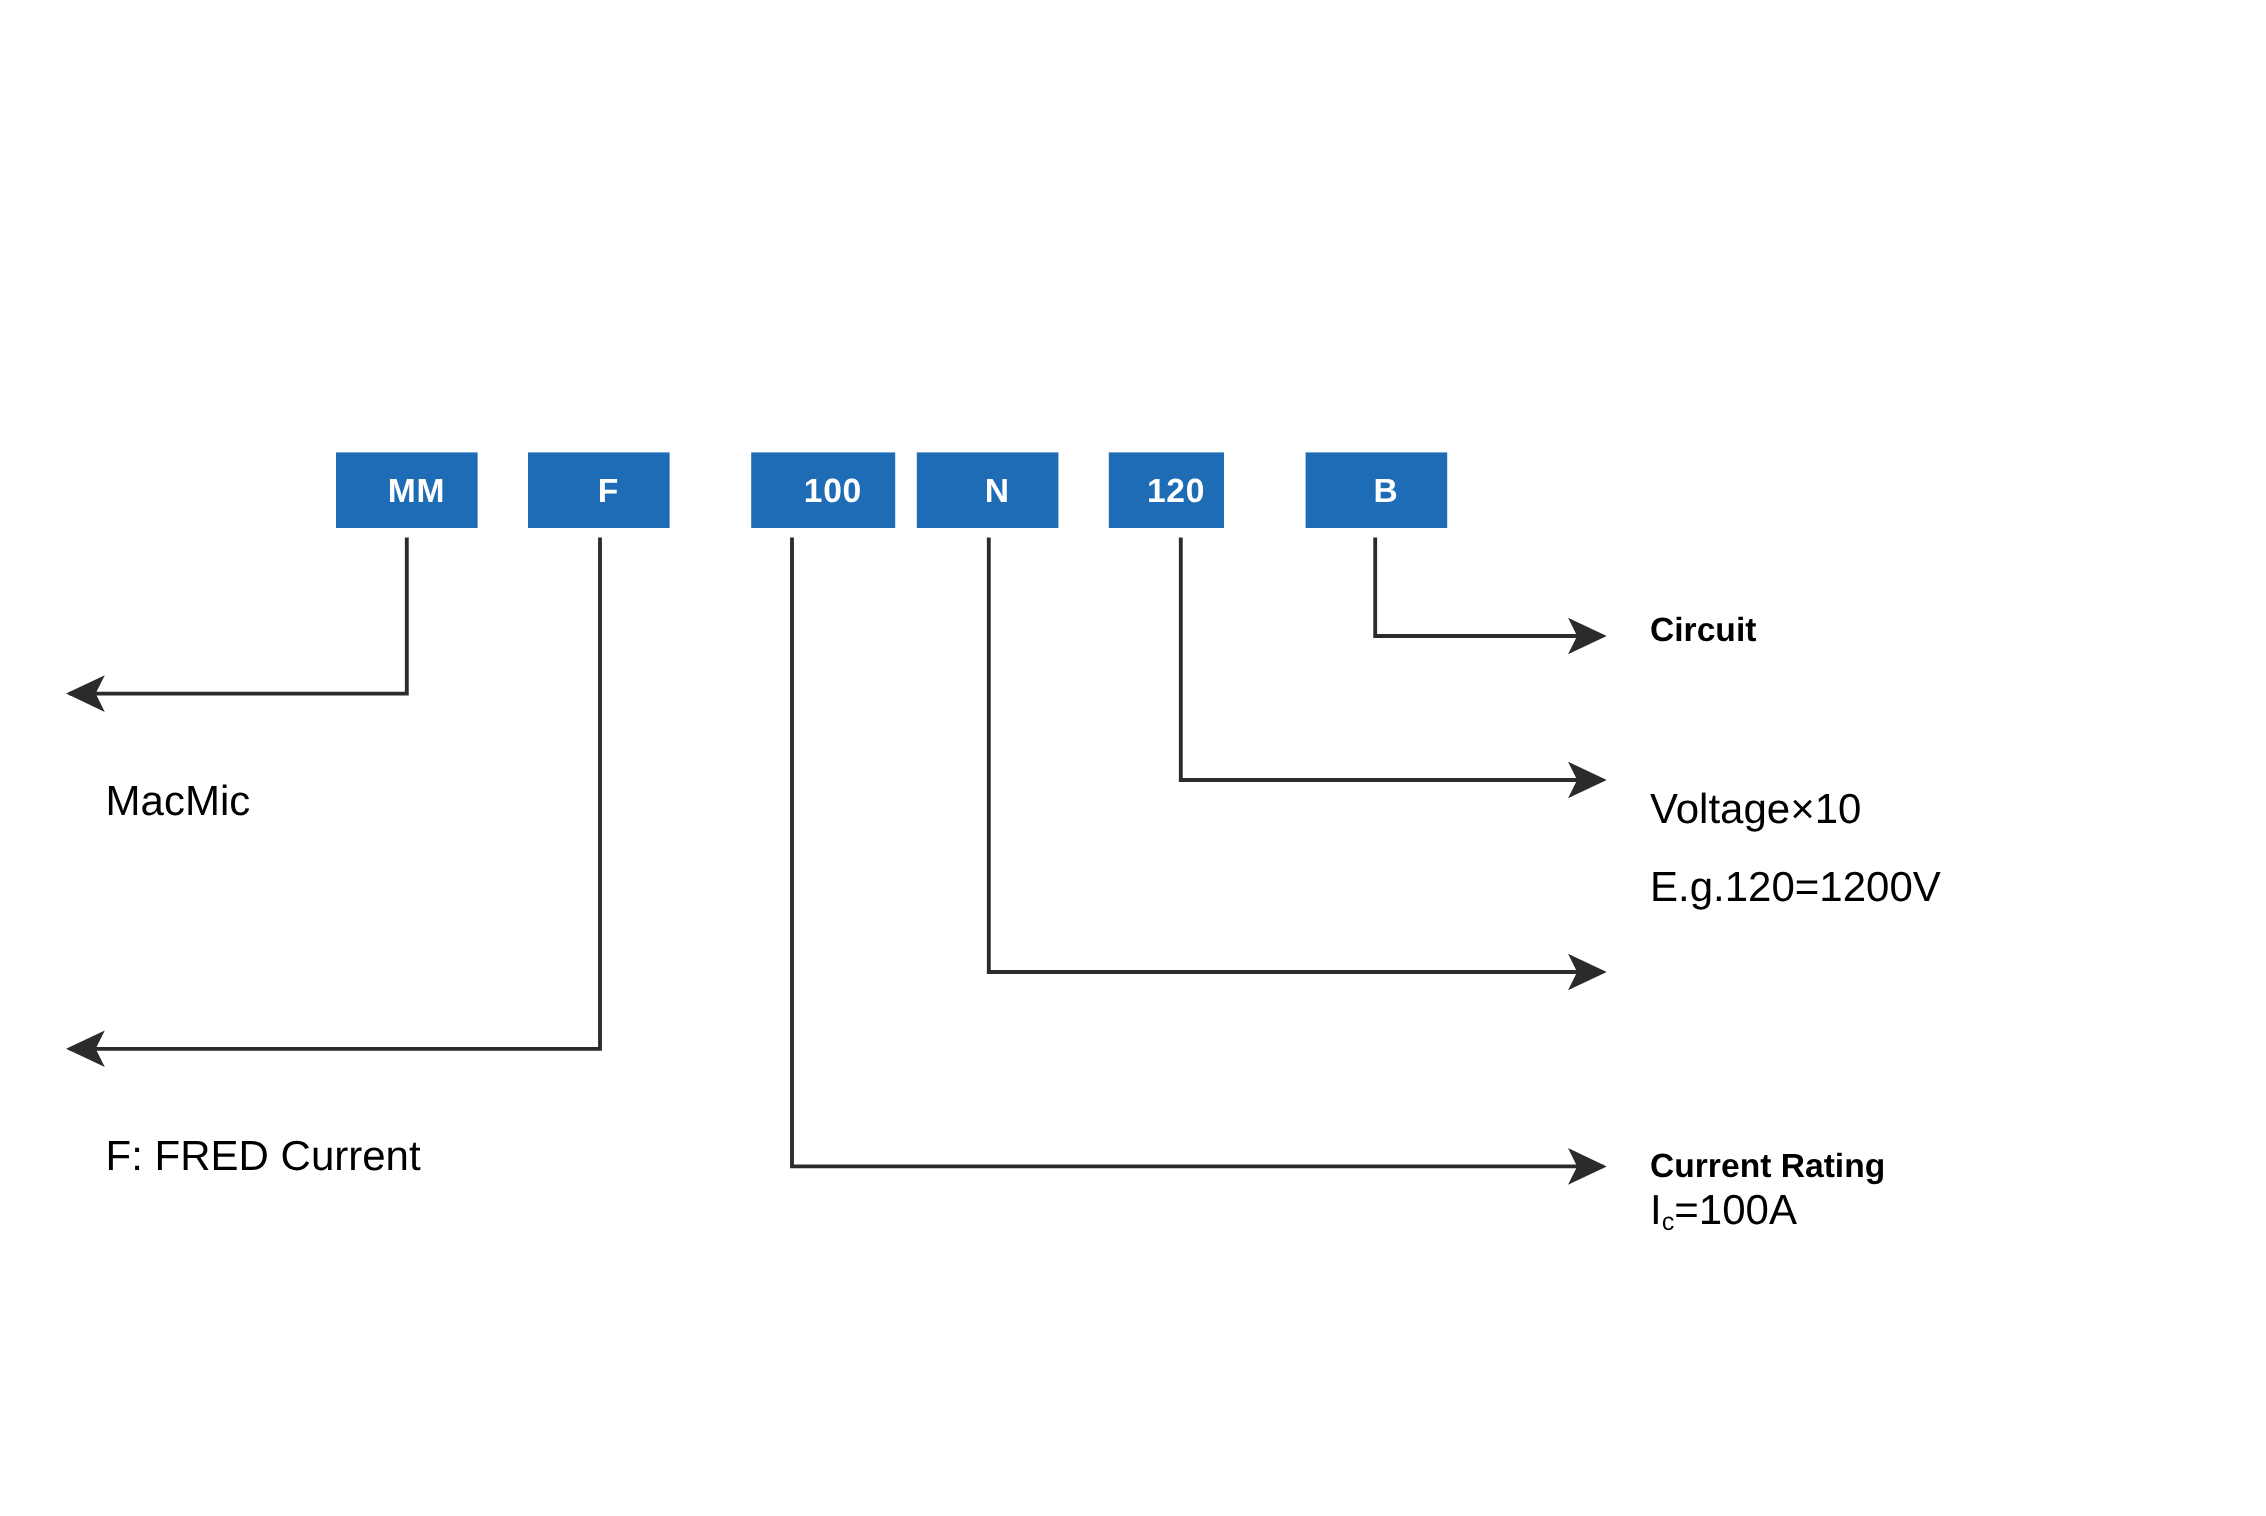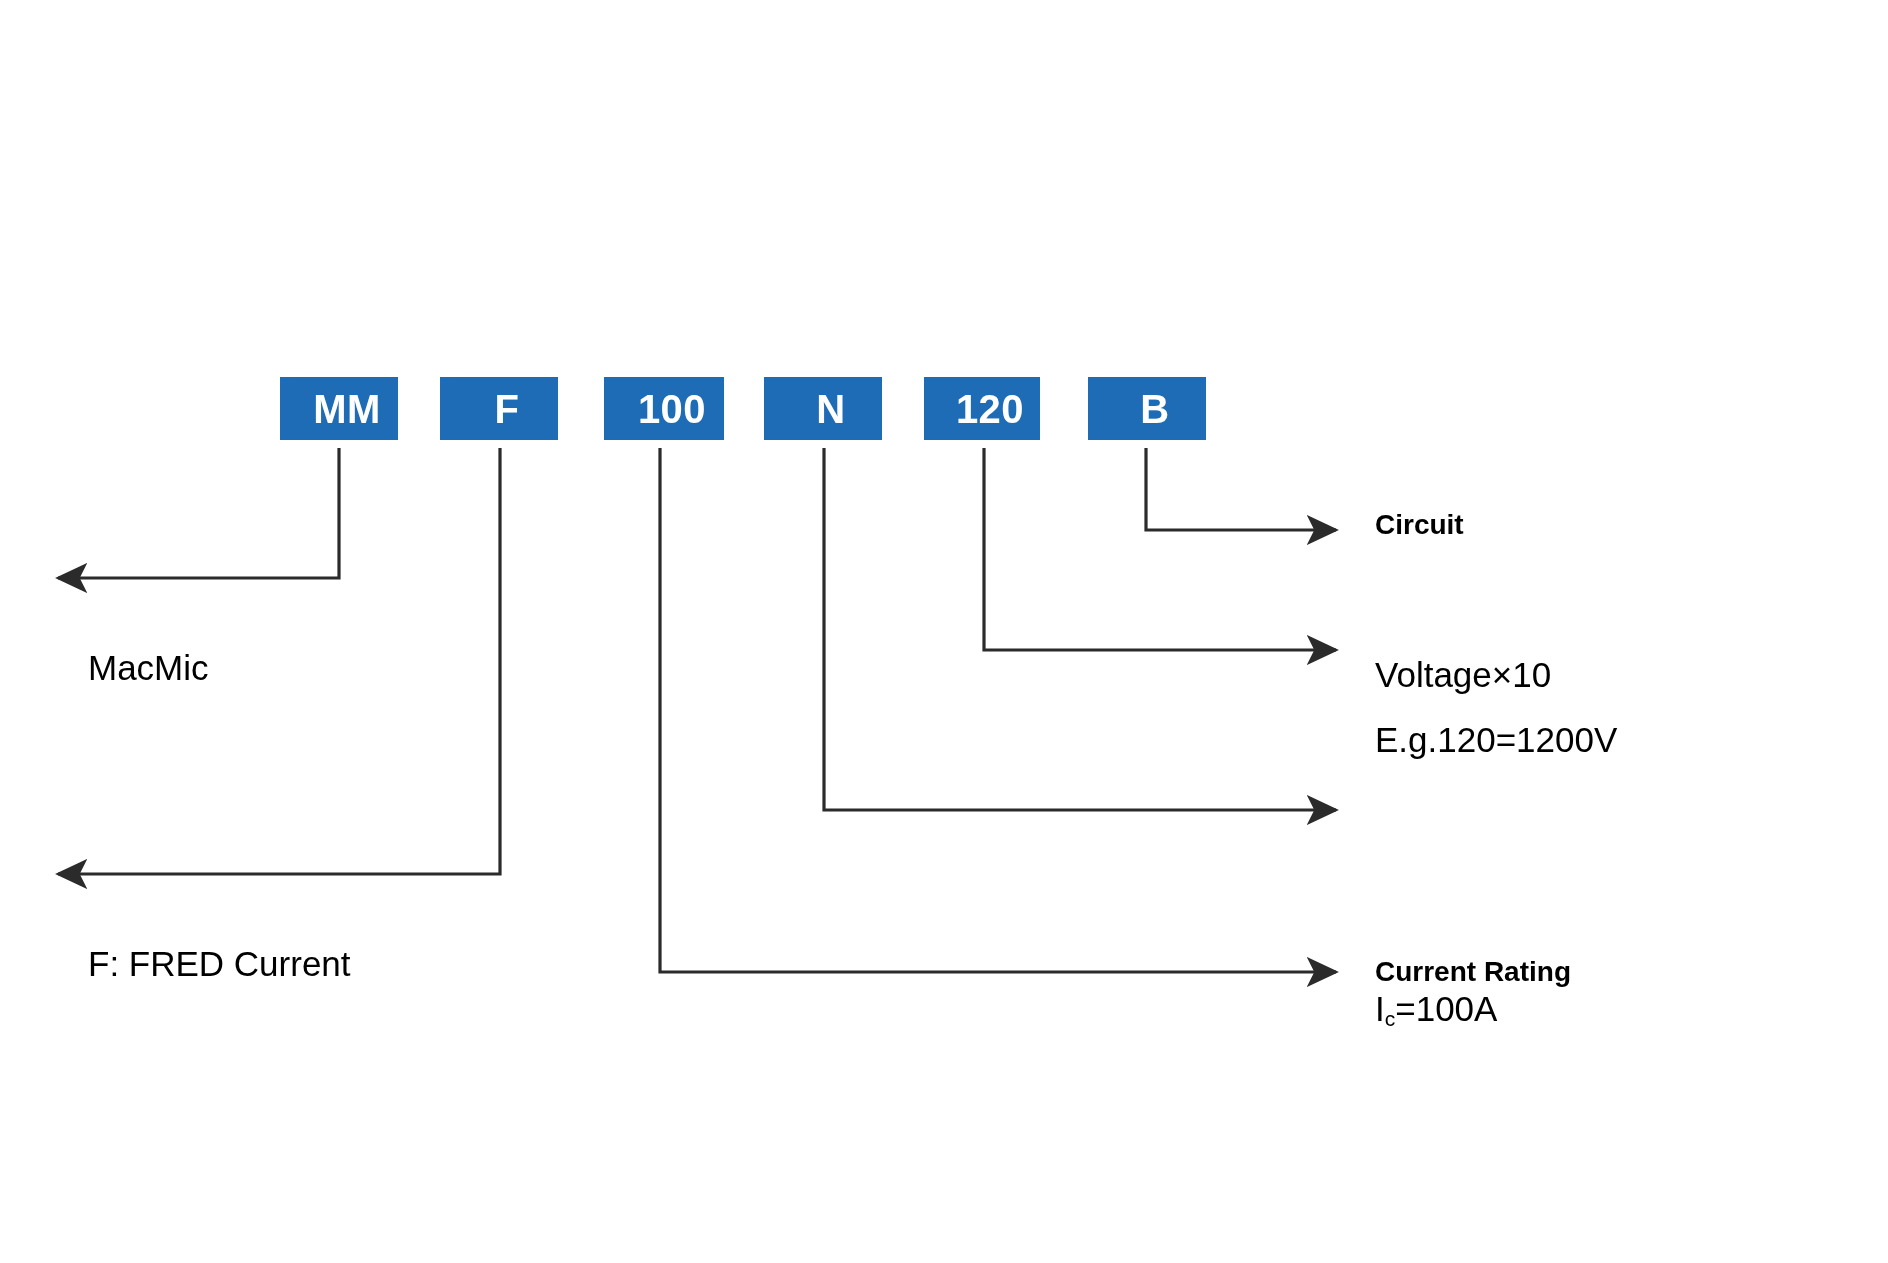--- a/index.html
+++ b/index.html
@@ -26,21 +26,21 @@
     height: 1263px;
     pointer-events: none;
   }
   .code-box {
     position: absolute;
     box-sizing: border-box;
     background: #1d6cb5;
     color: #ffffff;
     font-family: "Liberation Sans", sans-serif;
     font-weight: bold;
-    font-size: 40px;
+    font-size: 28px;
     line-height: 1;
     display: flex;
     align-items: center;
     justify-content: center;
     letter-spacing: 0.5px;
     user-select: none;
     padding-left: 16px;
   }
   .callout {
     position: absolute;
@@ -110,27 +110,27 @@
 
     <path d="M 1146 448 L 1146 530 L 1336 530" fill="none" stroke="#2b2b2b" stroke-width="3.2" marker-end="url(#arrow-right)"></path>
   </svg>
 
   <div class="code-box" style="left:280px; top:377px; width:118px; height:63px;">
     <span>MM</span>
   </div>
   <div class="code-box" style="left:440px; top:377px; width:118px; height:63px;">
     <span>F</span>
   </div>
-  <div class="code-box" style="left:604px; top:377px; width:120px; height:63px;">
+  <div class="code-box" style="left:626px; top:377px; width:120px; height:63px;">
     <span>100</span>
   </div>
   <div class="code-box" style="left:764px; top:377px; width:118px; height:63px;">
     <span>N</span>
   </div>
-  <div class="code-box" style="left:924px; top:377px; width:116px; height:63px;">
+  <div class="code-box" style="left:924px; top:377px; width:96px; height:63px;">
     <span>120</span>
   </div>
   <div class="code-box" style="left:1088px; top:377px; width:118px; height:63px;">
     <span>B</span>
   </div>
 
   <div class="left-label" style="left:88px; top:612px;">
     <span>MacMic</span>
   </div>
   <div class="left-label" style="left:88px; top:908px;">

